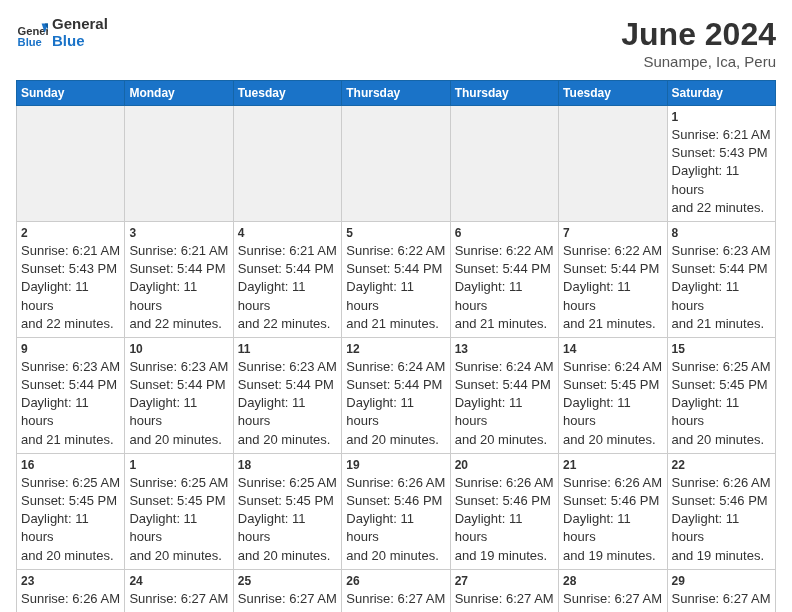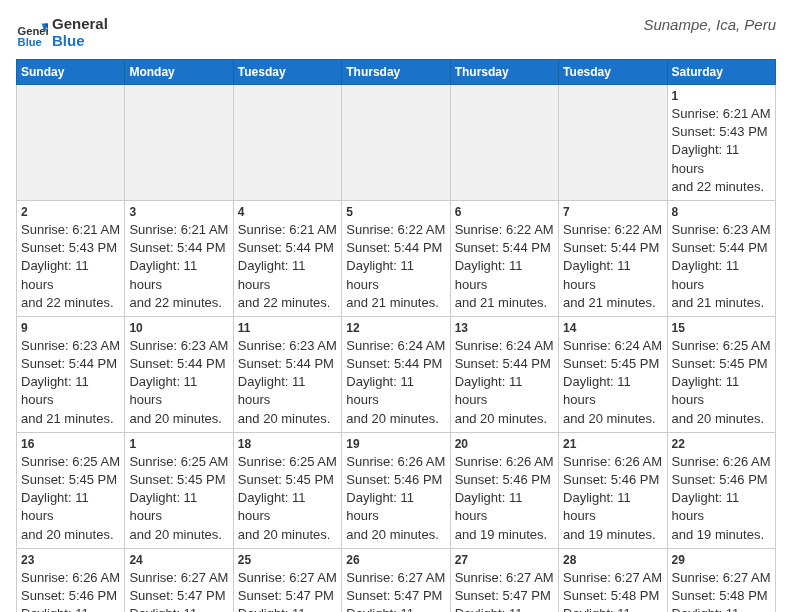--- a/index.html
+++ b/index.html
@@ -30,21 +30,20 @@
     }
     .title-block h1 {
       font-size: 32px;
       color: #333;
       font-weight: bold;
     }
     .title-block h2 {
       font-size: 15px;
       color: #555;
       font-weight: normal;
-      font-style: italic;
     }
     table {
       width: 100%;
       border-collapse: collapse;
       table-layout: fixed;
     }
     thead tr th {
       background: #1a73c8;
       color: #fff;
       font-size: 12px;
@@ -95,20 +94,21 @@
     <div>
       <div style="font-size:15px;color:#333;font-weight:bold;line-height:1.1;">
         <span style="color:#333;">General</span>
       </div>
       <div style="font-size:15px;color:#1a73c8;font-weight:bold;line-height:1.1;">
         <span>Blue</span>
       </div>
     </div>
   </div>
   <div class="title-block">
+    <h1>June 2024</h1>
     <h2>Sunampe, Ica, Peru</h2>
   </div>
 </div>
 
 <table>
   <thead>
     <tr>
     <th>Sunday</th>
         <th>Monday</th>
         <th>Tuesday</th>

